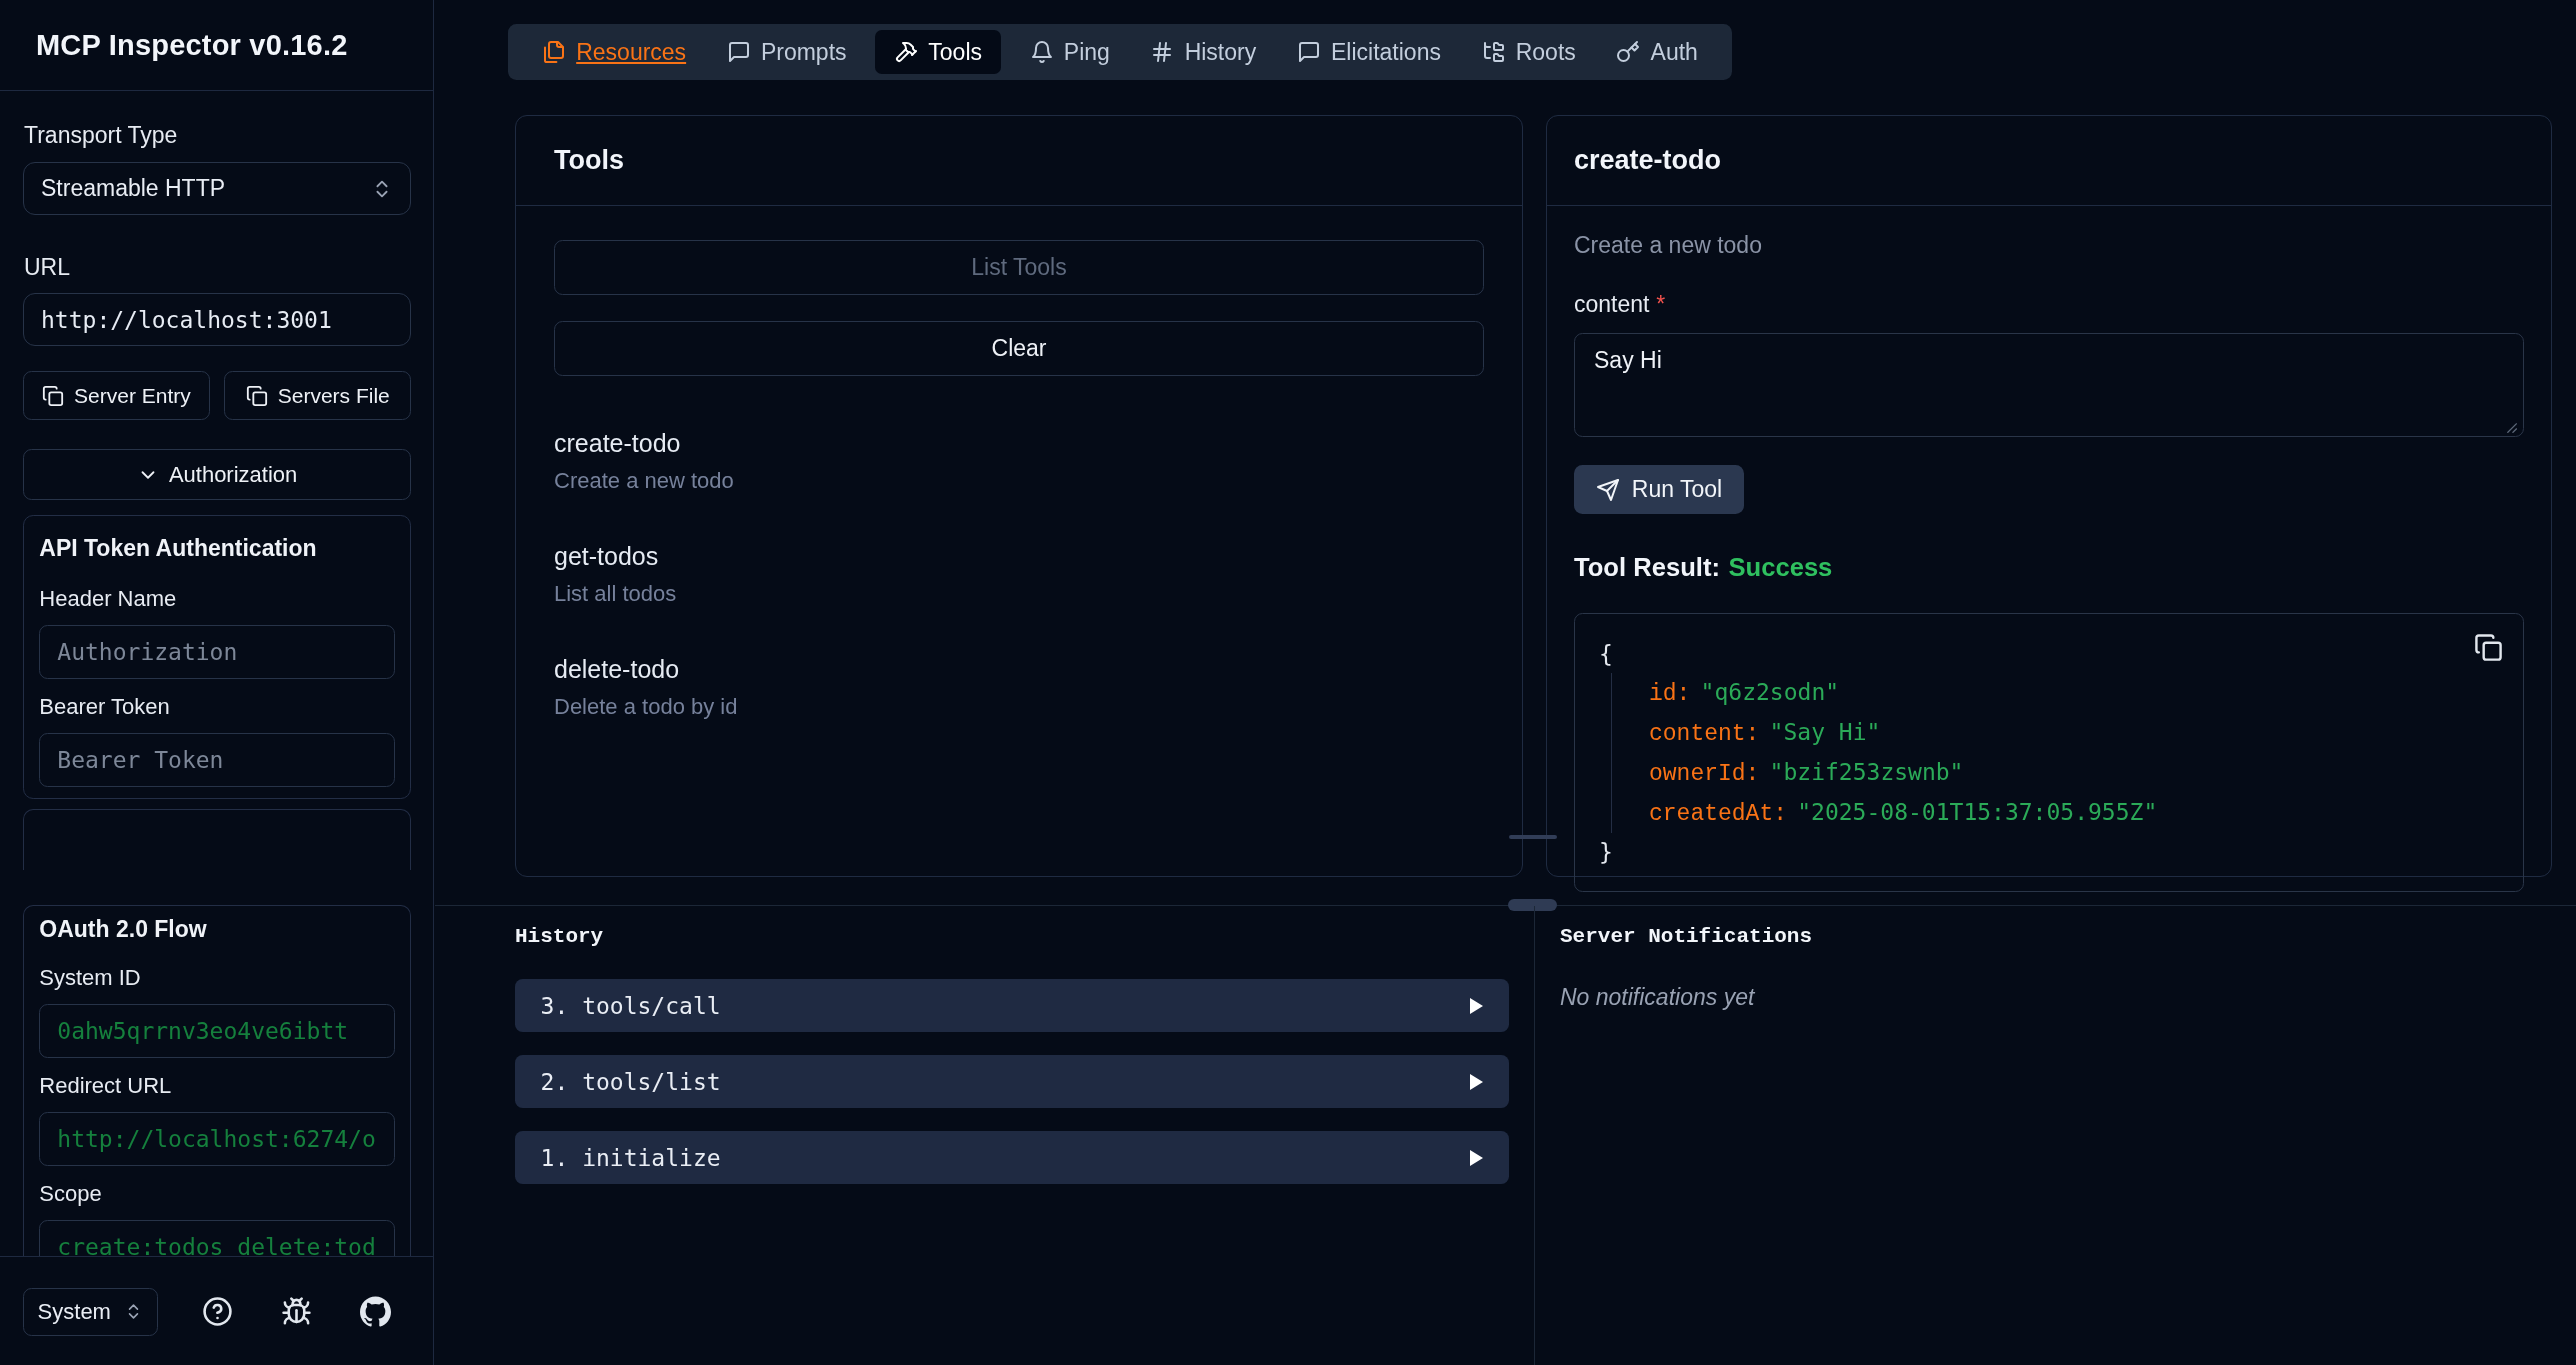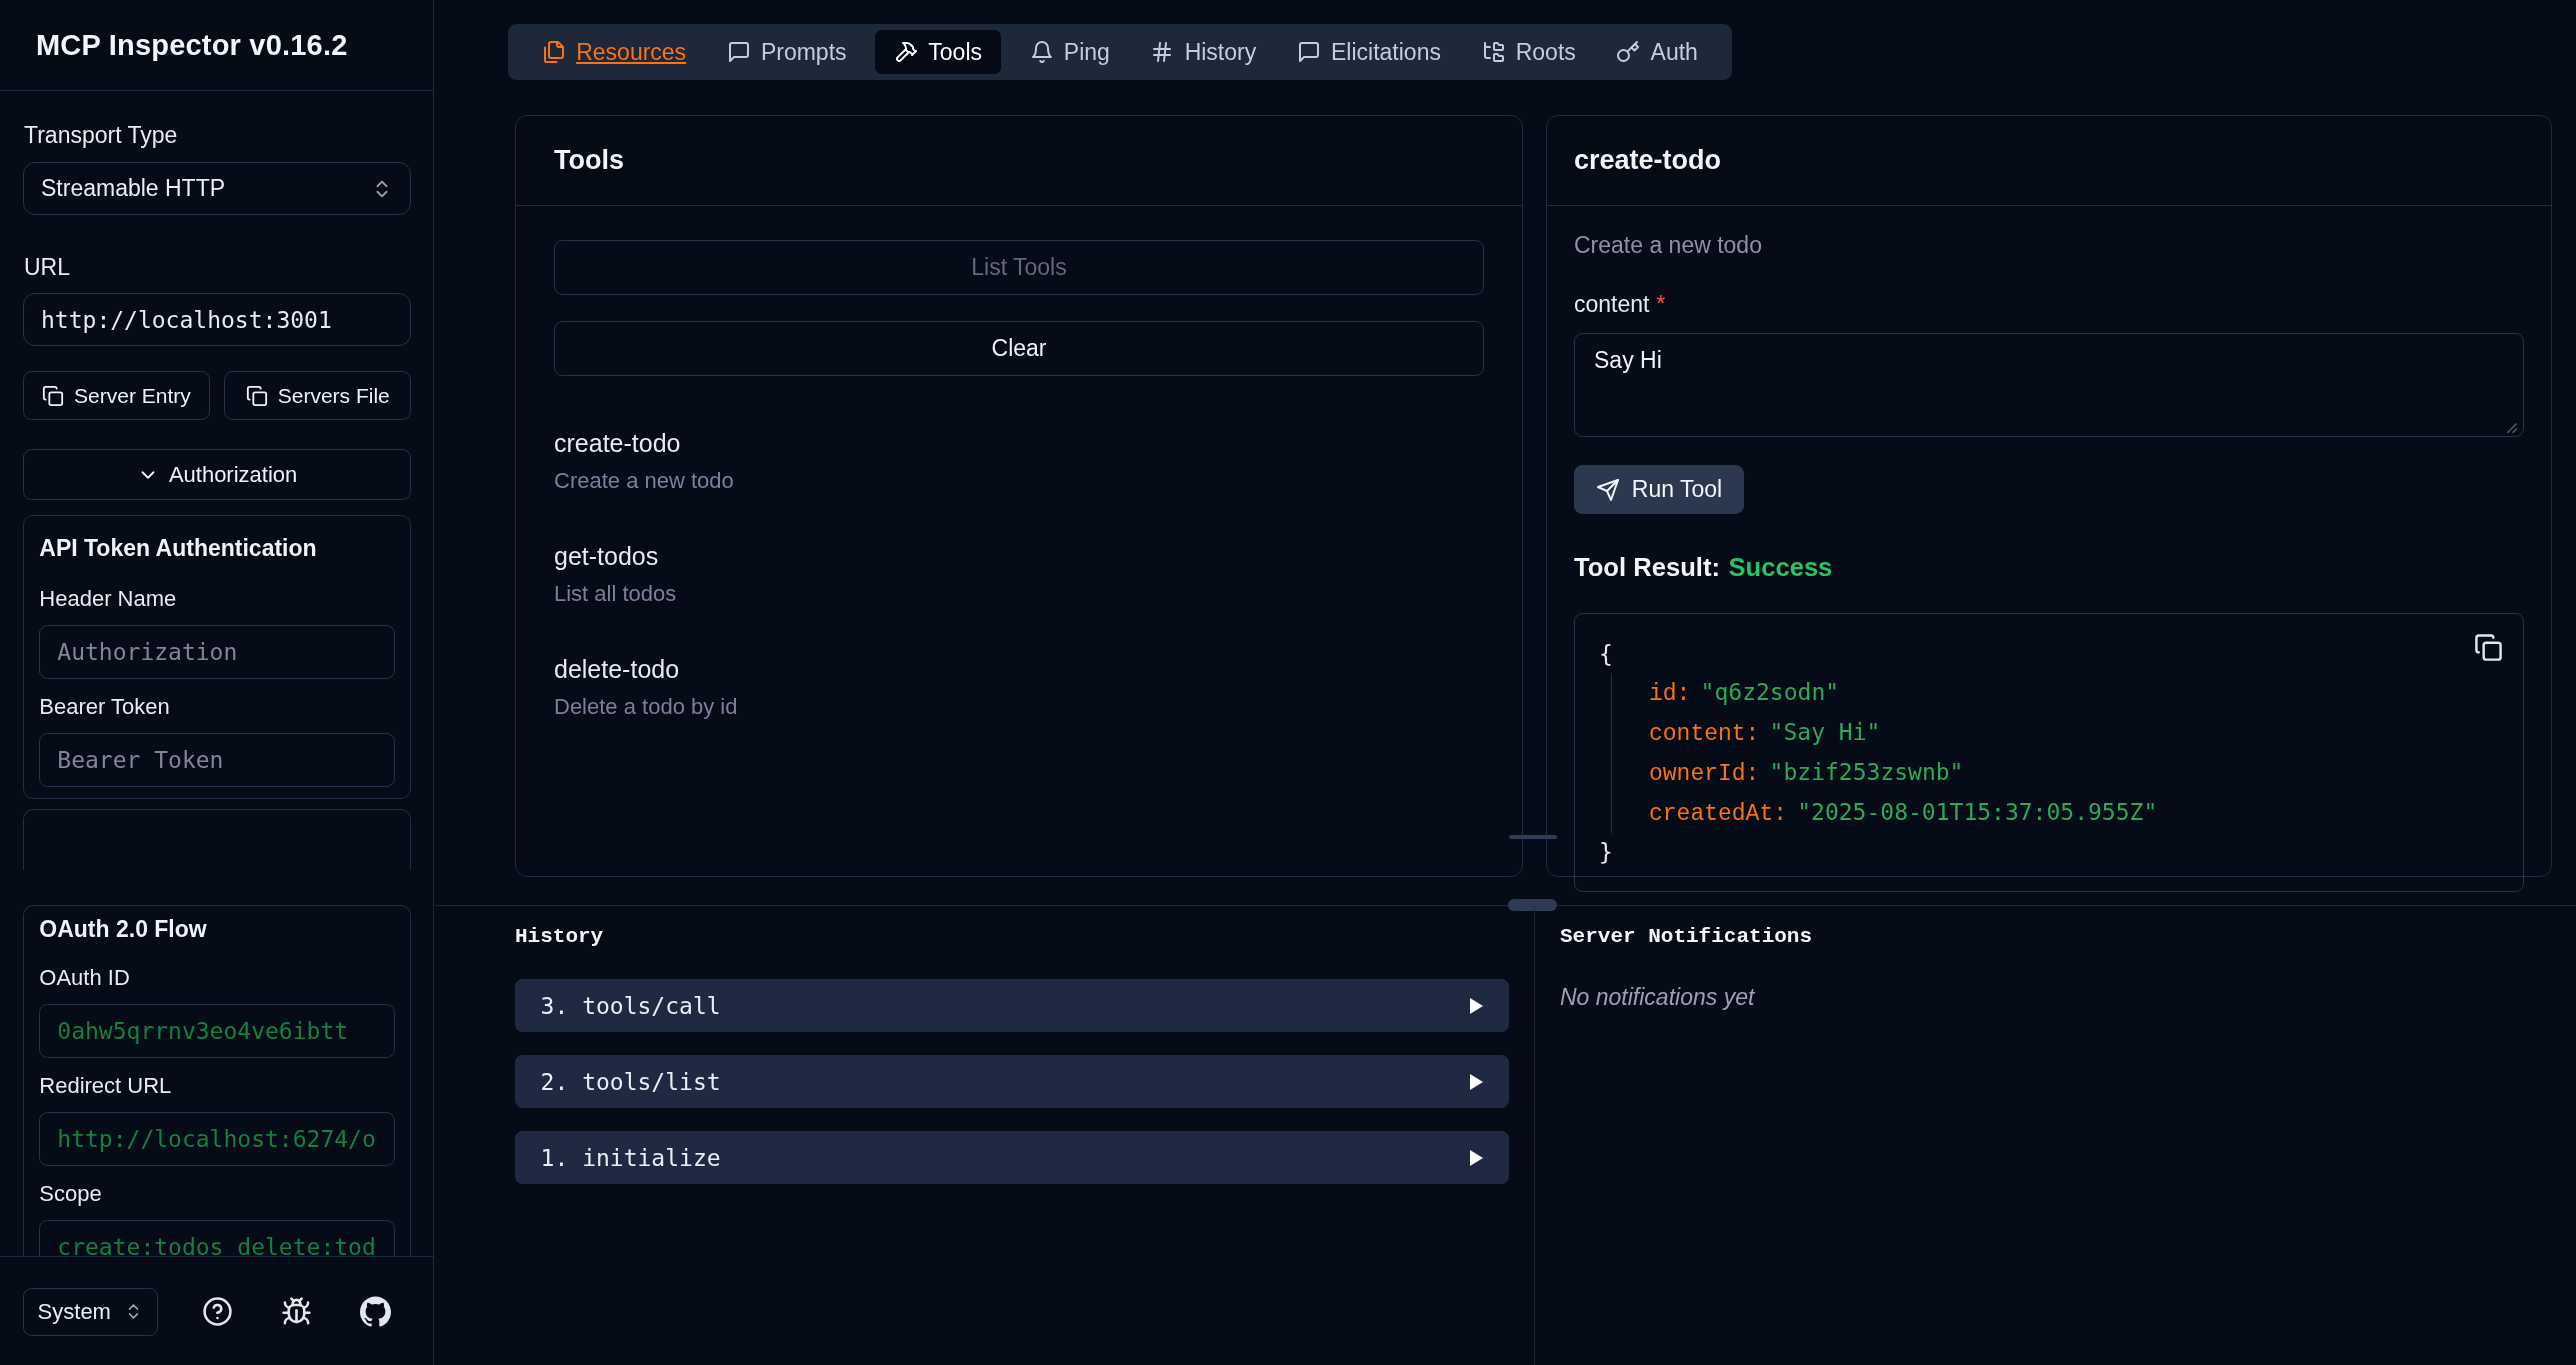--- a/index.html
+++ b/index.html
@@ -146,21 +146,21 @@
     <div class="card-label">Bearer Token</div>
     <div class="card-input" style="margin-bottom:0;">
       <input type="text" placeholder="Bearer Token" style="">
     </div>
   </div>
 
   <div class="sb-card cut-card" style="top:809px;height:61px;"></div>
 
   <div class="sb-card cut-card" style="top:905px;height:351px;overflow:hidden;padding:10.2px 15.3px;">
     <div class="card-heading" style="margin-bottom:22px;">OAuth 2.0 Flow</div>
-    <div class="card-label">OAuth ID</div>
+    <div class="card-label">System ID</div>
     <div class="card-input">
       <input type="text" value="0ahw5qrrnv3eo4ve6ibtt" style="">
     </div>
     <div class="card-label">Redirect URL</div>
     <div class="card-input">
       <input type="text" value="http://localhost:6274/oauth/" style="">
     </div>
     <div class="card-label">Scope</div>
     <div class="card-input" style="margin-bottom:0;">
       <input type="text" value="create:todos delete:todos re" style="">

